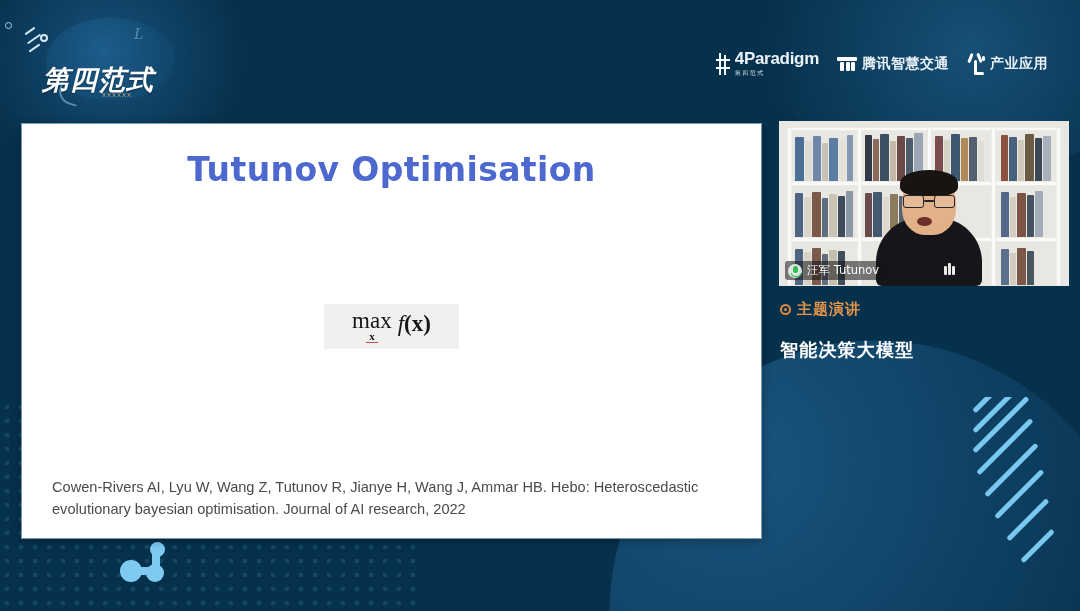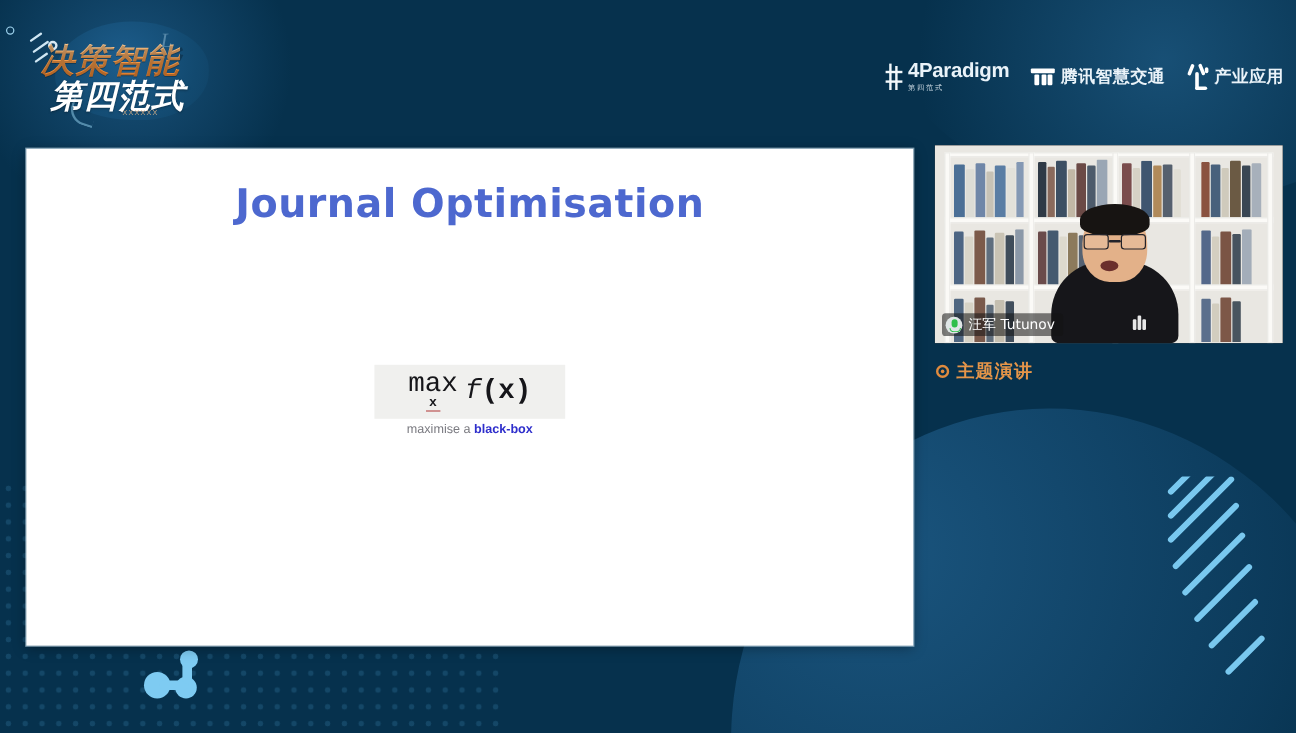--- a/index.html
+++ b/index.html
@@ -91,21 +91,21 @@
     position:absolute; left:84px; top:82px;
     font-size:6px; letter-spacing:1px; color:#e9b98a; opacity:.85;
   }
   .logo-L {
     position:absolute; left:116px; top:14px; font-size:17px;
     font-family:"Liberation Serif", serif; color:rgba(190,225,245,.38); font-style:italic;
   }
 
   
   #sponsor-bar {
-    position:absolute; right:10px; top:50px; z-index:6;
+    position:absolute; right:32px; top:50px; z-index:6;
     display:flex; align-items:center; gap:18px;
   }
   .sponsor { display:flex; align-items:center; gap:5px; color:#eaf3f9; }
   .sp-4p-mark {
     position:relative; width:14px; height:22px;
   }
   .sp-4p-mark .v { position:absolute; background:#f2f8fb; }
   .sp-4p-text { font-size:17px; font-weight:bold; letter-spacing:-.3px; line-height:1; }
   .sp-4p-cn { font-size:6px; letter-spacing:1.5px; opacity:.85; margin-top:2px; }
   .sp-tx-mark { position:relative; width:20px; height:14px; }
@@ -125,21 +125,21 @@
     font-family:"DejaVu Sans", sans-serif;
     font-size:33px; font-weight:bold; letter-spacing:.4px;
     color:#4d68cf;
   }
   #formula-block {
     position:absolute; left:0; right:0; top:180px; text-align:center;
   }
   #formula-box {
     display:inline-block; padding:5px 28px 6px;
     background:#f0f0ee;
-    font-family:Liberation Mono, monospace;
+    font-family:Liberation Serif, serif;
     font-size:23px; color:#16161a; line-height:1;
   }
   .fm-max { position:relative; display:inline-block; vertical-align:middle; }
   .fm-max .m { display:block; }
   .fm-max .sub {
     display:block; font-size:11px; font-weight:bold; margin-top:-1px;
     border-bottom:1.5px solid #b55;
     width:12px; margin-left:auto; margin-right:auto;
   }
   .fm-f { font-style:italic; margin-left:6px; }
@@ -272,21 +272,20 @@
 <div id="event-logo">
   <div class="logo-bubble"></div>
   <div class="logo-tail"></div>
   <div class="logo-dot"></div>
   <div class="logo-ticks">
     <i style="left:0px;  top:2px;  width:12px;"></i>
     <i style="left:2px;  top:10px; width:16px;"></i>
     <i style="left:4px;  top:19px; width:13px;"></i>
   </div>
   <div class="logo-L">L</div>
-  <div class="logo-line1">决策智能</div>
   <div class="logo-line2">第四范式</div>
   <div class="logo-sub">XXXXXX</div>
 </div>
 
 <div id="sponsor-bar">
 
   <div class="sponsor">
     <div class="sp-4p-mark">
       <div class="v" style="left:3px;  top:0px;  width:2.5px; height:22px;"></div>
       <div class="v" style="left:8px;  top:2px;  width:2.5px; height:20px;"></div>
@@ -316,32 +315,32 @@
       <i style="left:7px;  top:7px;  width:2.5px; height:15px;"></i>
       <i style="left:7px;  top:19px; width:10px; height:2.5px;"></i>
       <i style="left:15px; top:3px;  width:2.5px; height:5px;"></i>
     </div>
     <span class="sp-cn">产业应用</span>
   </div>
 
 </div>
 
 <div id="slide">
-  <div id="slide-title">Journal Optimisation</div>
+  <div id="slide-title">Tutunov Optimisation</div>
 
   <div id="formula-block">
     <div id="formula-box">
       <span class="fm-max">
         <span class="m">max</span>
         <span class="sub">x</span>
       </span><span class="fm-f">f</span><span class="fm-x">(x)</span>
     </div>
-    <div id="formula-caption"><span>maximise a </span><b>black-box</b></div>
-  </div>
-
+  </div>
+
+  <div id="citation">Cowen-Rivers AI, Lyu W, Wang Z, Tutunov R, Jianye H, Wang J, Ammar HB. Hebo: Heteroscedastic evolutionary bayesian optimisation. Journal of AI research, 2022</div>
 </div>
 
 <div id="video-tile">
   <div class="vid-wall"></div>
 
   <div class="vid-shelf" style="left:8px;  top:6px;   width:274px; height:4px;"></div>
   <div class="vid-shelf" style="left:8px;  top:60px;  width:274px; height:5px;"></div>
   <div class="vid-shelf" style="left:8px;  top:116px; width:274px; height:5px;"></div>
   <div class="vid-shelf" style="left:8px;  top:6px;   width:5px;   height:159px;"></div>
   <div class="vid-shelf" style="left:78px; top:6px;   width:5px;   height:159px;"></div>
@@ -446,15 +445,16 @@
       </span>
     <span>汪军 Tutunov</span>
   </div>
 </div>
 
 <div id="info-panel">
   <div id="session-tag">
     <span class="ring-icon"></span>
     <span>主题演讲</span>
   </div>
+  <div id="talk-title">智能决策大模型</div>
   <div id="speaker-block">
   </div>
 </div>
 
 </body></html>

